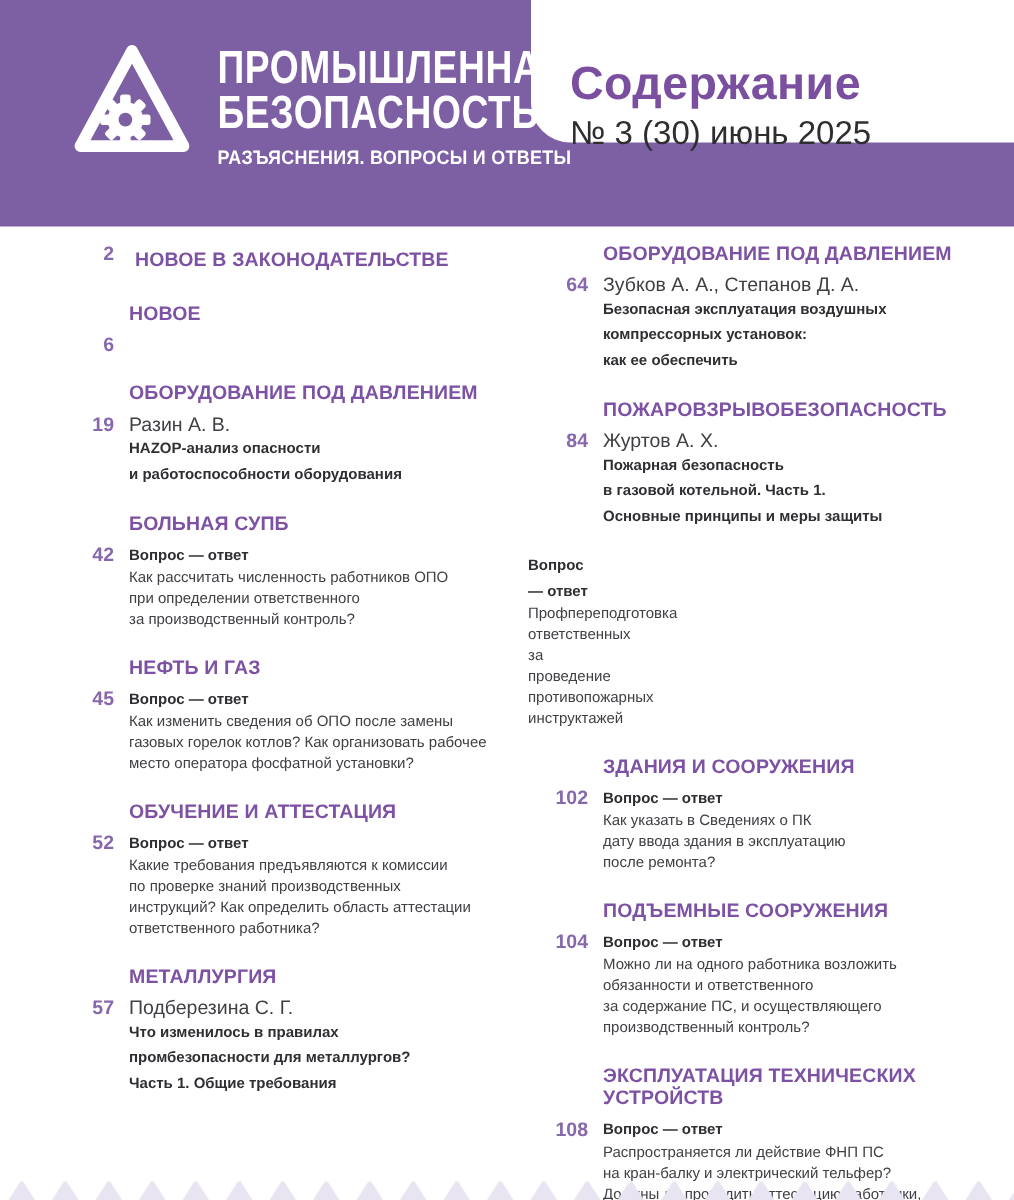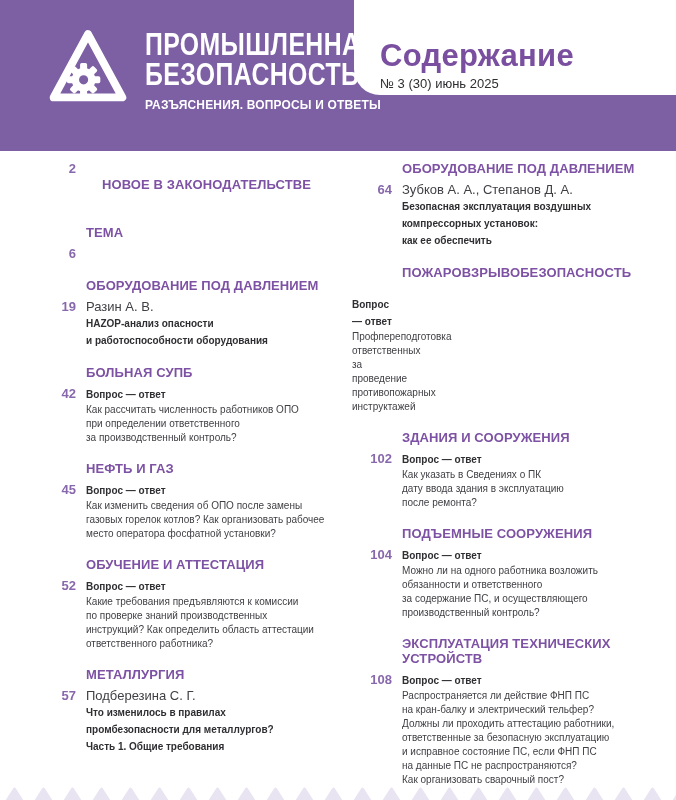--- a/index.html
+++ b/index.html
@@ -28,21 +28,21 @@
     transform:scaleX(.92);transform-origin:left center;white-space:nowrap;
   }
   .head-box{
     position:absolute;top:0;right:0;width:322px;height:95px;
     background:#fff;border-bottom-left-radius:26px;
     box-sizing:border-box;padding:40px 0 0 26px;
   }
   .contents-title{
     font-size:31px;font-weight:700;color:#7b4fa0;letter-spacing:.3px;line-height:1.05;
   }
-  .issue{font-size:13px;color:#2e2e31;margin-top:3px;}
+  .issue{font-size:22px;color:#2e2e31;margin-top:3px;}
 
   
   .cols{display:flex;padding:10px 12px 0 40px;box-sizing:border-box;}
   .col{box-sizing:border-box;}
   .col-left{flex:none;width:312px;}
   .col-right{flex:1;min-width:0;}
   .col > :first-child{margin-top:0;}
 
   .sec{
     margin:16px 0 0 46px;
@@ -53,21 +53,21 @@
   .entry{
     display:grid;grid-template-columns:36px 1fr;column-gap:10px;
     margin-top:6px;
   }
   .col-right .entry{grid-template-columns:40px 1fr;}
   .entry.lead{margin-top:0;}
   .entry.spaced{margin-top:16px;}
   .pg{
     text-align:right;font-size:13px;font-weight:700;color:#8868ad;line-height:16px;
   }
-  .sec-inline{margin:16px;line-height:16px;}
+  .sec-inline{margin:4px;line-height:16px;}
   .author{font-size:13px;color:#3f3f44;line-height:16px;}
   .btitle{
     font-size:10px;font-weight:700;color:#2f2f33;line-height:17px;
     white-space:pre-line;margin-top:0;
   }
   .note{
     font-size:10px;color:#3f3f44;line-height:14px;white-space:pre-line;margin-top:0;
   }
 
   
@@ -111,21 +111,21 @@
 
 <div class="cols">
 
   <div class="col col-left">
 
     <div class="entry lead">
       <span class="pg">2</span>
       <div class="sec sec-inline">НОВОЕ В ЗАКОНОДАТЕЛЬСТВЕ</div>
     </div>
 
-    <div class="sec">ТЕМА</div>
+    <div class="sec">НОВОЕ</div>
     <div class="entry">
       <span class="pg">6</span>
     </div>
 
     <div class="sec">ОБОРУДОВАНИЕ ПОД ДАВЛЕНИЕМ</div>
     <div class="entry">
       <span class="pg">19</span>
       <div>
         <div class="author">Разин А. В.</div>
         <div class="btitle">HAZOP-анализ опасности
@@ -187,20 +187,29 @@
       <span class="pg">64</span>
       <div>
         <div class="author">Зубков А. А., Степанов Д. А.</div>
         <div class="btitle">Безопасная эксплуатация воздушных
 компрессорных установок:
 как ее обеспечить</div>
       </div>
     </div>
 
     <div class="sec">ПОЖАРОВЗРЫВОБЕЗОПАСНОСТЬ</div>
+    <div class="entry">
+      <span class="pg">84</span>
+      <div>
+        <div class="author">Журтов А. Х.</div>
+        <div class="btitle">Пожарная безопасность
+в газовой котельной. Часть 1.
+Основные принципы и меры защиты</div>
+      </div>
+    </div>
 
     <div class="entry spaced">
       <div>
         <div class="btitle">Вопрос — ответ</div>
         <div class="note">Профпереподготовка ответственных за проведение
 противопожарных инструктажей</div>
       </div>
     </div>
 
     <div class="sec">ЗДАНИЯ И СООРУЖЕНИЯ</div>

